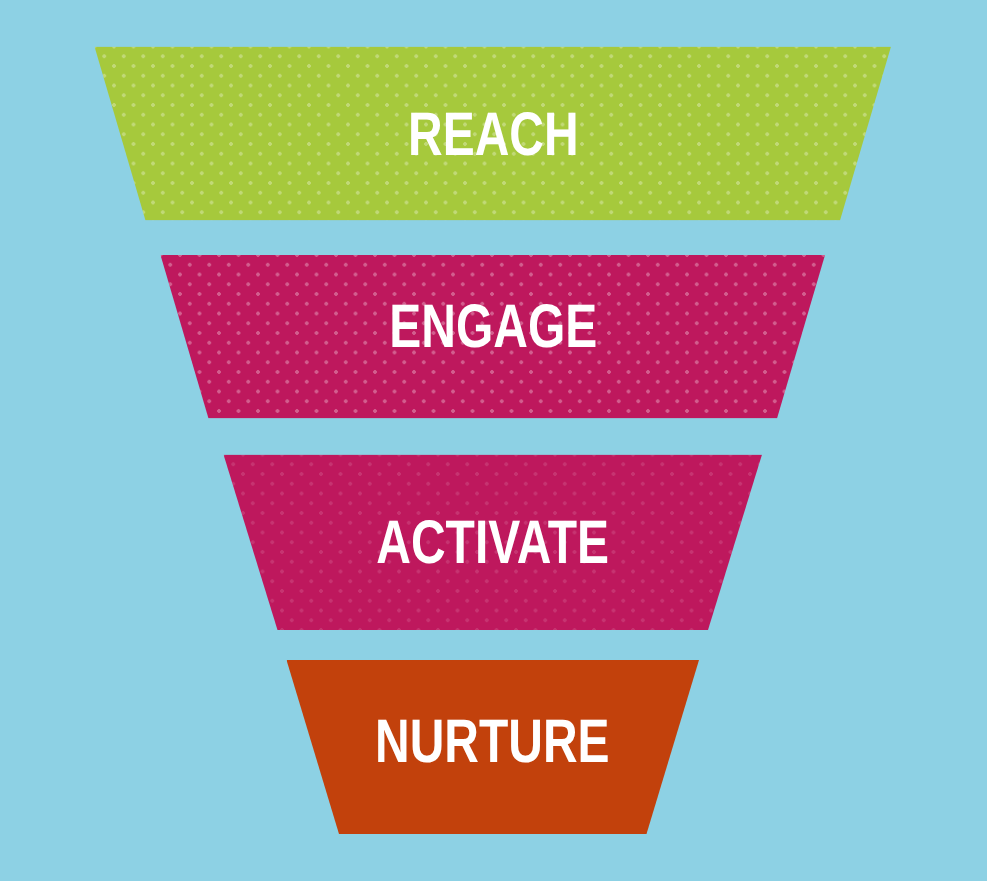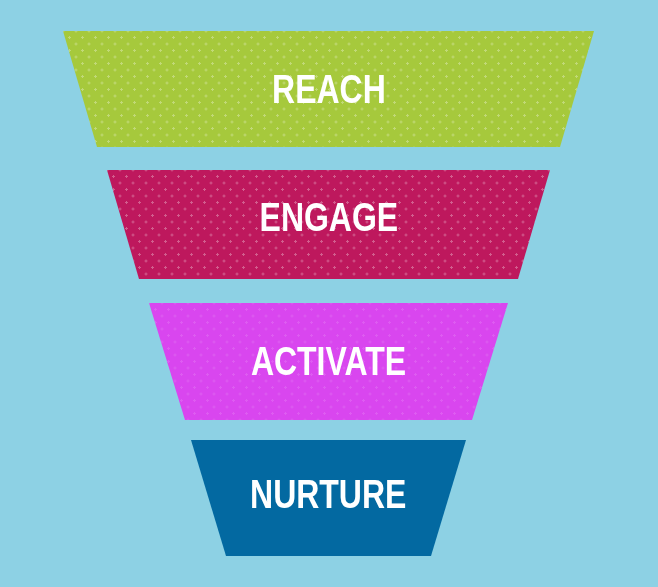--- a/index.html
+++ b/index.html
@@ -71,19 +71,19 @@
 </head>
 <body style="background-color: rgb(141, 209, 228);">
 
 <div class="canvas" style="background-color: rgb(141, 209, 228);">
   <div class="stage stage-1 dotted" style="background-color: rgb(166, 201, 60);">
     <span class="stage-label" style="color: rgb(255, 255, 255);">REACH</span>
   </div>
   <div class="stage stage-2 dotted" style="background-color: #be185d;">
     <span class="stage-label" style="color: rgb(255, 255, 255);">ENGAGE</span>
   </div>
-  <div class="stage stage-3 dotted-faint" style="background-color: #d946ef;">
+  <div class="stage stage-3 dotted-faint" style="background-color: #be185d;">
     <span class="stage-label" style="color: rgb(255, 255, 255);">ACTIVATE</span>
   </div>
-  <div class="stage stage-4" style="background-color: #0369a1; justify-content: center;">
+  <div class="stage stage-4" style="background-color: #c2410c; justify-content: center;">
     <span class="stage-label" style="color: rgb(255, 255, 255);">NURTURE</span>
   </div>
 </div>
 
 </body></html>

